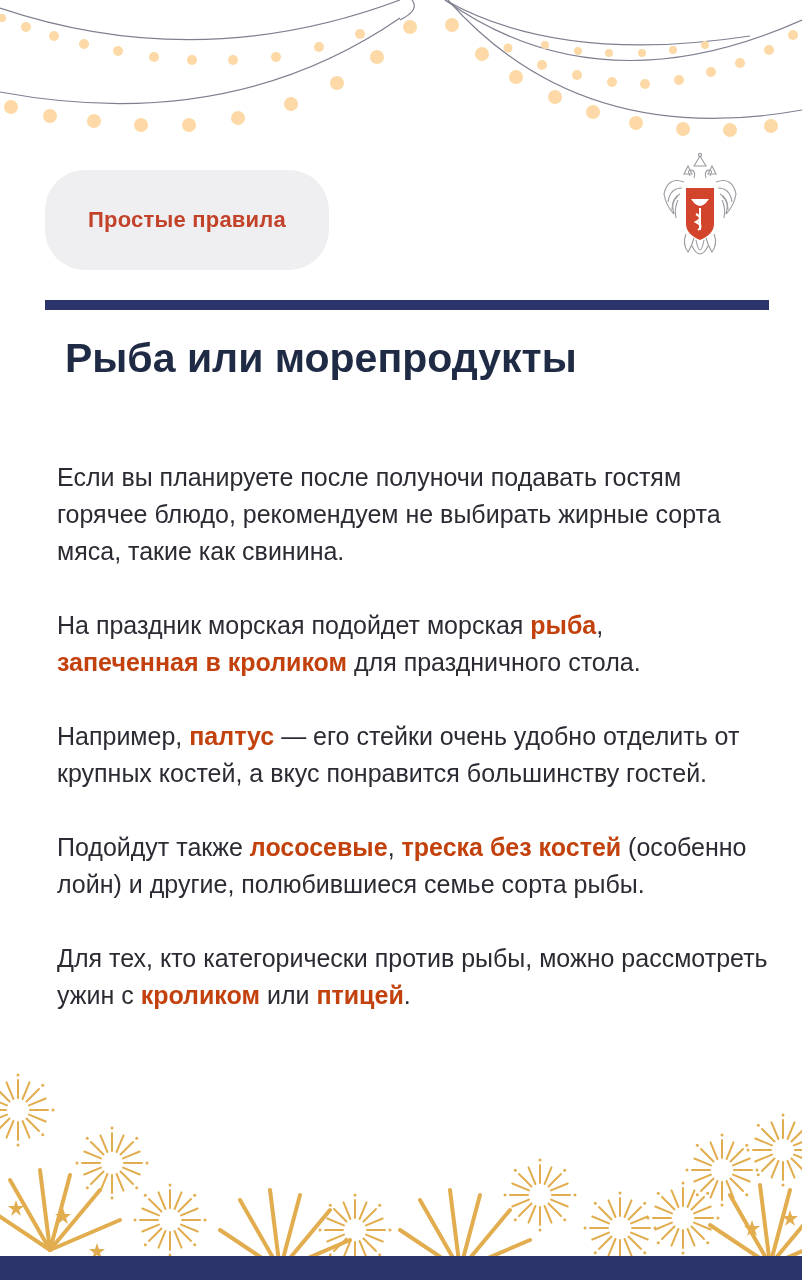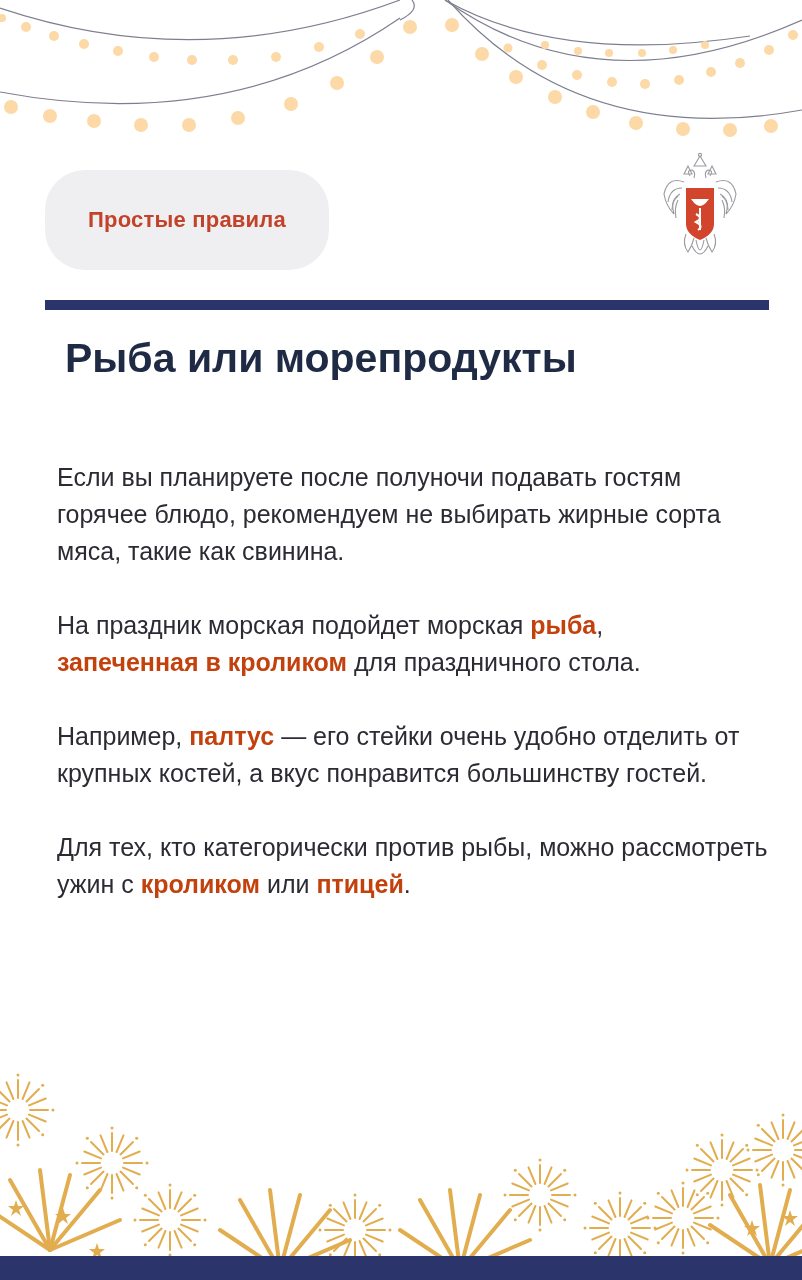--- a/index.html
+++ b/index.html
@@ -153,20 +153,23 @@
 
 <div class="content">
   <p>
     <span>Если вы планируете после полуночи подавать гостям горячее блюдо, рекомендуем не выбирать жирные сорта мяса, такие как свинина.</span>
   </p>
   <p>
     <span>На праздник морская подойдет морская </span><span class="hl">рыба</span><span>, </span><br><span class="hl">запеченная в кроликом</span><span> для праздничного стола.</span>
   </p>
   <p>
     <span>Например, </span><span class="hl">палтус</span><span> — его стейки очень удобно отделить от крупных костей, а вкус понравится большинству гостей.</span>
+  </p>
+  <p>
+    <span>Подойдут также </span><span class="hl">лососевые</span><span>, </span><span class="hl">треска без костей</span><span> (особенно лойн) и другие, полюбившиеся семье сорта рыбы.</span>
   </p>
   <p>
     <span>Для тех, кто категорически против рыбы, можно рассмотреть ужин с </span><span class="hl">кроликом</span><span> или </span><span class="hl">птицей</span><span>.</span>
   </p>
 </div>
 
 <svg class="fireworks" viewBox="0 0 802 200" xmlns="http://www.w3.org/2000/svg">
   <defs>
     <g id="burst">
       <g stroke="#e2ad4f" stroke-width="2" stroke-linecap="round">

